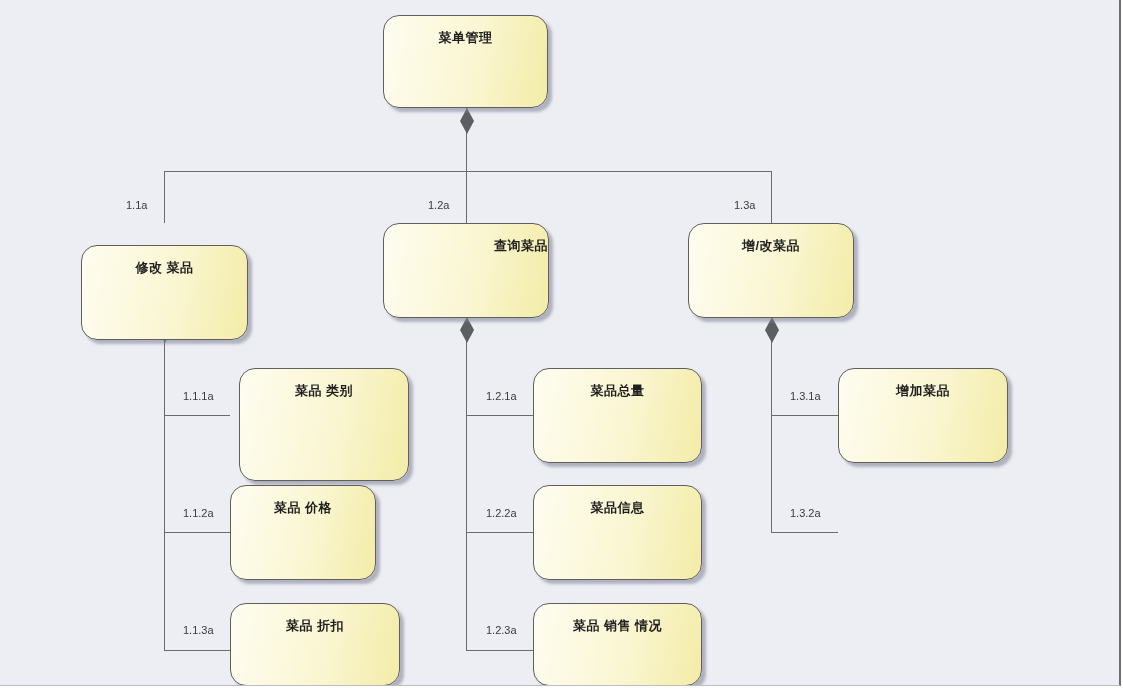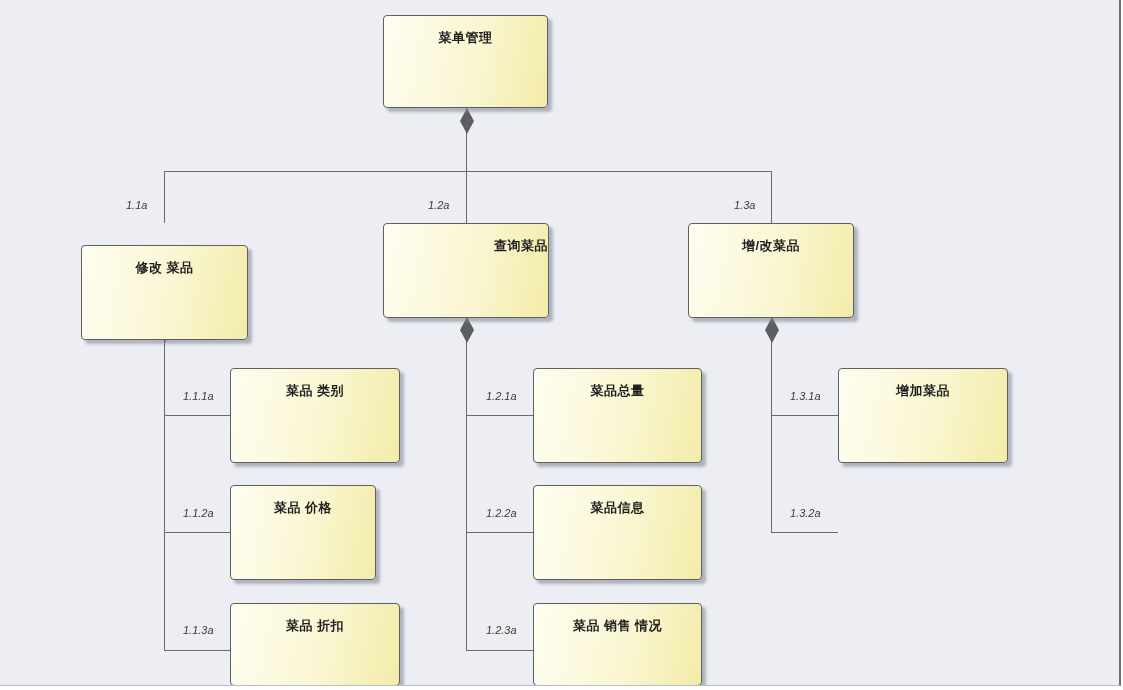--- a/index.html
+++ b/index.html
@@ -1,29 +1,29 @@
 <!DOCTYPE html>
 <html><head>
 <meta charset="utf-8">
 <style>
   html,body{margin:0;padding:0;background:#ffffff;width:1123px;height:690px;overflow:hidden;
             font-family:"Liberation Sans", sans-serif;}
   .canvas{position:absolute;left:0;top:0;width:1119px;height:685px;background:#eceef4;
           border-right:2px solid #6e6e6e;border-bottom:1px solid #b9bdc5;overflow:hidden;}
-  .node{position:absolute;border:1.5px solid #5f5f5f;border-radius:4px;
+  .node{position:absolute;border:1.5px solid #5f5f5f;border-radius:16px;
         background:linear-gradient(100deg,#fefdf0 0%,#faf6d2 55%,#f3ecA8 100%);
         box-shadow:4px 4px 3px rgba(125,130,145,0.55);
         text-align:center;box-sizing:border-box;}
   .node .lbl{display:inline-block;margin-top:13px;font-size:13px;font-weight:700;color:#1f1f1f;
              letter-spacing:0.5px;white-space:pre;}
   .line{position:absolute;background:#6b6b6b;}
   .h{height:1px;} .v{width:1px;}
   .diamond{position:absolute;width:14px;height:26px;background:#5d5e63;
            clip-path:polygon(50% 0,100% 50%,50% 100%,0 50%);}
-  .elabel{position:absolute;font-size:11px;color:#3a3a3a;white-space:nowrap;font-style:italic;}
+  .elabel{position:absolute;font-size:11px;color:#3a3a3a;white-space:nowrap;}
 </style>
 </head>
 <body>
 
 <div class="canvas">
 
   <div class="line v" style="left:466px;top:104px;height:67px;"></div>
   <div class="line h" style="left:164px;top:171px;width:608px;"></div>
   <div class="line v" style="left:164px;top:171px;height:52px;"></div>
   <div class="line v" style="left:466px;top:171px;height:52px;"></div>
@@ -70,21 +70,21 @@
   <div class="node" style="left:81px;top:223px;width:167px;height:95px;margin-top:22px;">
     <span class="lbl">修改 菜品</span>
   </div>
   <div class="node" style="left:383px;top:223px;width:166px;height:95px;text-align:right;">
     <span class="lbl">查询菜品</span>
   </div>
   <div class="node" style="left:688px;top:223px;width:166px;height:95px;">
     <span class="lbl">增/改菜品</span>
   </div>
 
-  <div class="node" style="left:230px;top:368px;width:170px;height:95px;">
+  <div class="node" style="left:239px;top:368px;width:170px;height:113px;">
     <span class="lbl">菜品 类别</span>
   </div>
   <div class="node" style="left:230px;top:485px;width:146px;height:95px;">
     <span class="lbl">菜品 价格</span>
   </div>
   <div class="node" style="left:230px;top:603px;width:170px;height:83px;">
     <span class="lbl">菜品 折扣</span>
   </div>
 
   <div class="node" style="left:533px;top:368px;width:169px;height:95px;">

